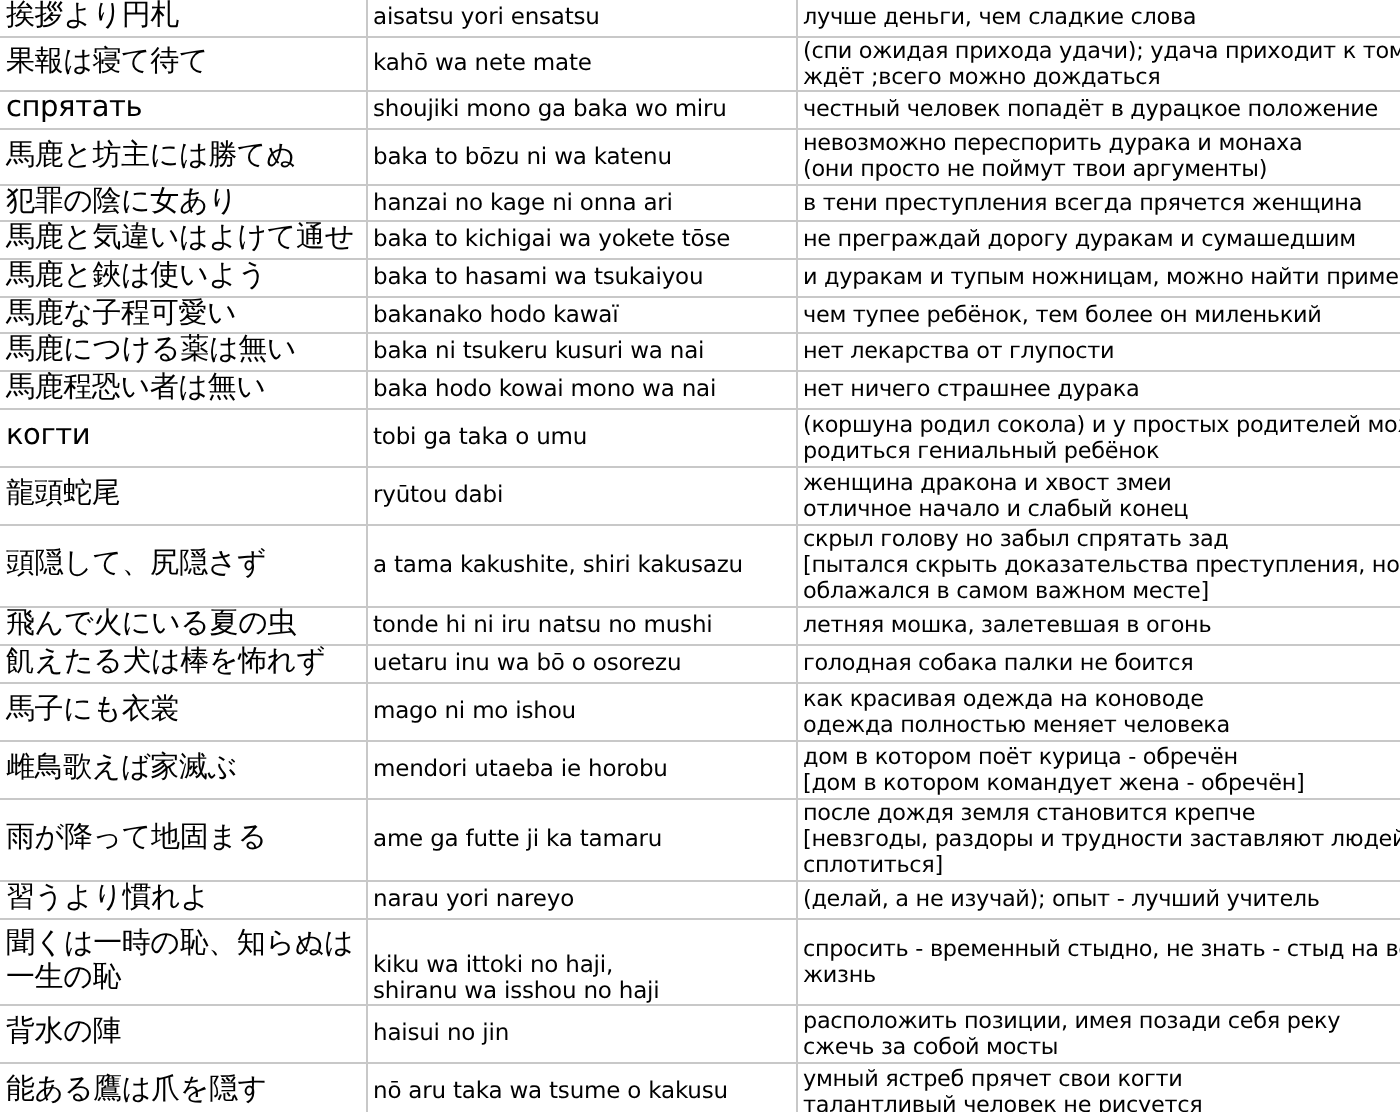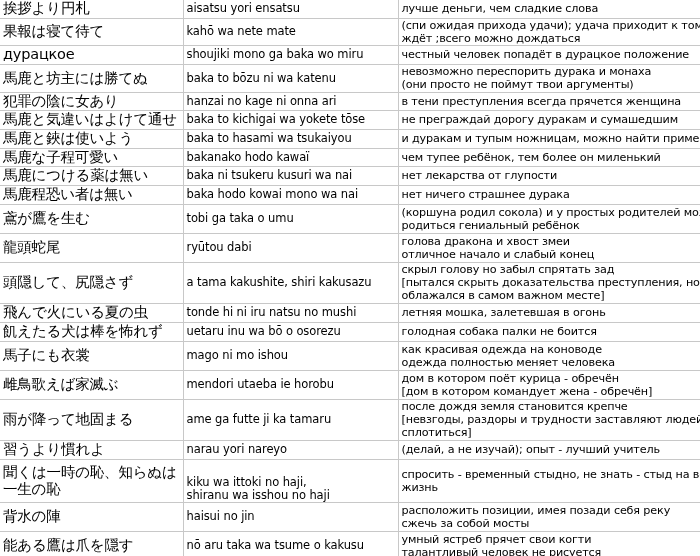--- a/index.html
+++ b/index.html
@@ -87,21 +87,21 @@
       </tr>
       <tr style="height: 25px;">
         <td class="cell-jp" style="vertical-align: middle;">果報は寝て待て</td>
         <td class="cell-rom" style="vertical-align: middle;">kahō wa nete mate</td>
         <td class="cell-ru">
           <span class="line">(спи ожидая прихода удачи); удача приходит к тому, кто</span>
           <span class="line">ждёт ;всего можно дождаться</span>
         </td>
       </tr>
       <tr style="height: 19px;">
-        <td class="cell-jp" style="vertical-align: middle;">дурацкое</td>
+        <td class="cell-jp" style="vertical-align: middle;">спрятать</td>
         <td class="cell-rom" style="vertical-align: middle;">shoujiki mono ga baka wo miru</td>
         <td class="cell-ru mid">
           <span class="line">честный человек попадёт в дурацкое положение</span>
         </td>
       </tr>
       <tr style="height: 28px;">
         <td class="cell-jp" style="vertical-align: middle;">馬鹿と坊主には勝てぬ</td>
         <td class="cell-rom">baka to bōzu ni wa katenu</td>
         <td class="cell-ru">
           <span class="line">невозможно переспорить дурака и монаха</span>
@@ -144,32 +144,32 @@
         </td>
       </tr>
       <tr style="height: 19px;">
         <td class="cell-jp" style="vertical-align: middle; margin-left: 32px;">馬鹿程恐い者は無い</td>
         <td class="cell-rom" style="vertical-align: middle;">baka hodo kowai mono wa nai</td>
         <td class="cell-ru mid">
           <span class="line">нет ничего страшнее дурака</span>
         </td>
       </tr>
       <tr style="height: 29px;">
-        <td class="cell-jp" style="vertical-align: middle;">鳶が鷹を生む</td>
+        <td class="cell-jp" style="vertical-align: middle;">когти</td>
         <td class="cell-rom">tobi ga taka o umu</td>
         <td class="cell-ru">
           <span class="line">(коршуна родил сокола) и у простых родителей может</span>
           <span class="line">родиться гениальный ребёнок</span>
         </td>
       </tr>
       <tr style="height: 29px;">
         <td class="cell-jp" style="vertical-align: middle;">龍頭蛇尾</td>
         <td class="cell-rom">ryūtou dabi</td>
         <td class="cell-ru">
-          <span class="line">голова дракона и хвост змеи</span>
+          <span class="line">женщина дракона и хвост змеи</span>
           <span class="line">отличное начало и слабый конец</span>
         </td>
       </tr>
       <tr style="height: 41px;">
         <td class="cell-jp" style="vertical-align: middle;">頭隠して、尻隠さず</td>
         <td class="cell-rom">a tama kakushite, shiri kakusazu</td>
         <td class="cell-ru">
           <span class="line">скрыл голову но забыл спрятать зад</span>
           <span class="line">[пытался скрыть доказательства преступления, но</span>
           <span class="line">облажался в самом важном месте]</span>

